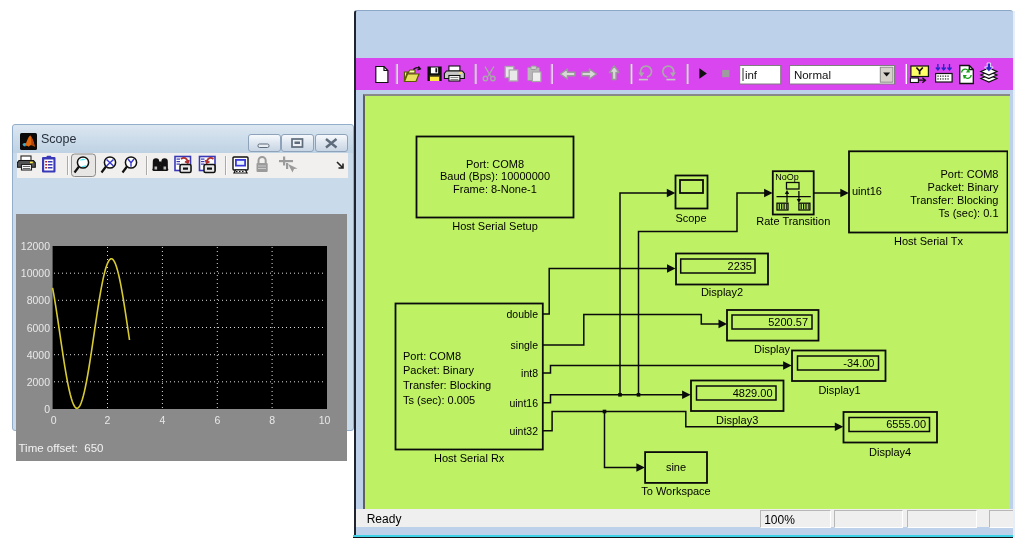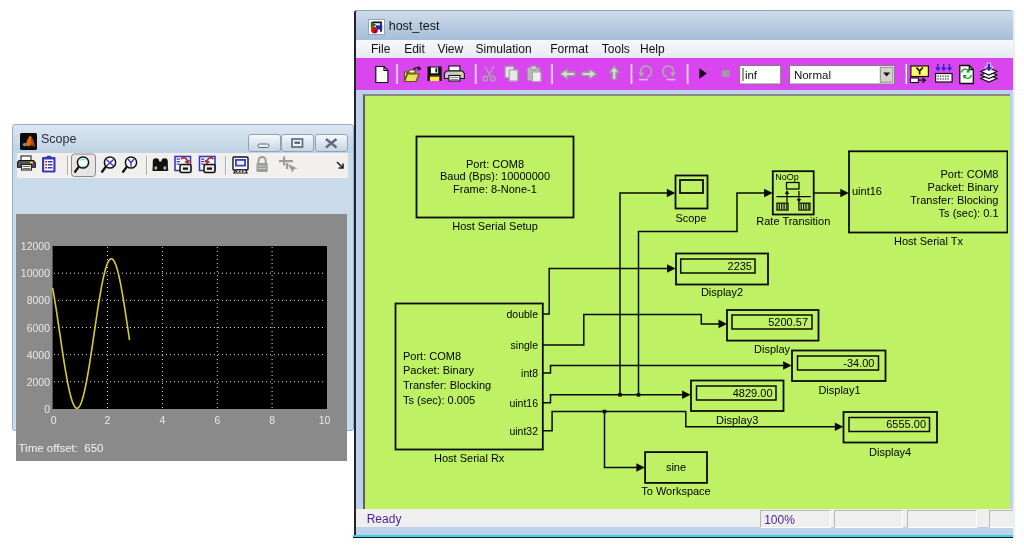--- a/index.html
+++ b/index.html
@@ -15,21 +15,21 @@
 #sim-title .txt{position:absolute;left:33px;top:8px;font-size:12.5px;color:#151515;}
 #sim-menu{position:absolute;left:0;top:29px;width:657.5px;height:18px;
   background:linear-gradient(#f7f8fb,#e6eaf3);}
 #sim-menu span{position:absolute;top:2px;font-size:12px;color:#111;}
 #sim-toolbar{position:absolute;left:0;top:47px;width:657.5px;height:31.8px;
   background:#d946ef;}
 #sim-canvas{position:absolute;left:7.2px;top:83px;width:645px;height:416.5px;
   background:#bef264;border-left:2px solid #606060;border-top:2.6px solid #898989;
   border-bottom:1px solid #9a9a9a;}
 #sim-status{position:absolute;left:0;top:498.2px;width:657.5px;height:18px;
-  background:#efefef;font-size:12px;color:#4c1d95;}
+  background:#efefef;font-size:12px;color:#000000;}
 #sim-status .panel{position:absolute;top:0.5px;height:16.5px;border:1px solid #b7b7b7;
   border-right-color:#fff;border-bottom-color:#fff;background:#efefef;font-size:12px;text-align:right;}
 #sim-bot1{position:absolute;left:-2.6px;top:523.8px;width:661px;height:1.9px;background:#3ed2e6;}
 #sim-bot2{position:absolute;left:-2.6px;top:525.7px;width:661px;height:1.7px;background:#10141c;}
 #sim:after{content:"";position:absolute;right:-2.3px;top:0;width:2.3px;height:100%;background:#e7eef8;}
 
 #scope{position:absolute;left:12px;top:123.5px;width:339.7px;height:305px;
   background:#c9daeb;border:1px solid #93aecb;border-radius:3px;}
 #scope-title{position:absolute;left:0;top:0;width:100%;height:28px;
   background:linear-gradient(#dce7f1,#cbdbe9 55%,#bed2e4);border-radius:3px 3px 0 0;}
@@ -37,40 +37,20 @@
 #scope-toolbar{position:absolute;left:4px;top:28px;width:330.5px;height:25.5px;background:#f1f0ee;}
 #scope-client{position:absolute;left:3px;top:53.5px;width:330.5px;height:246.5px;background:#8a8a8a;margin-top:36px;}
 .ssep{position:absolute;top:3px;height:19px;width:1px;background:#aaa;border-right:1px solid #fbfbfb;}
 .wbtn{position:absolute;top:9px;width:30.5px;height:16.5px;border:1px solid #8ea3ba;border-radius:3px;
   background:linear-gradient(#f7fafc,#dfe7f0 45%,#c8d5e4);}
 </style>
 </head>
 <body>
 
 <div id="sim">
-  <div id="sim-title">
-    <svg class="abs" style="left:12px;top:8px" width="17" height="16" viewBox="0 0 17 16">
-      <rect x="0.5" y="0.5" width="16" height="15" fill="#fff" stroke="#9aa4ae"></rect>
-      <path d="M4.2 3.4 H13 V12.8" stroke="#111" stroke-width="1.7" fill="none"></path>
-      <path d="M2.8 2.6 L8.6 5.9 L2.8 9.2 Z" fill="#0e7a12"></path>
-      <rect x="8" y="6.3" width="6.3" height="4.3" fill="#2323cc"></rect>
-      <circle cx="6.3" cy="11.1" r="3.3" fill="#dd1111"></circle>
-      <path d="M6.3 11.1 l3.3 0 a3.3 3.3 0 0 1 -3.3 3.3 Z" fill="#8b0000"></path>
-    </svg>
-    <div class="txt">host_test</div>
-  </div>
-  <div id="sim-menu">
-    <span style="left:15.3px">File</span>
-    <span style="left:48.5px">Edit</span>
-    <span style="left:81.7px">View</span>
-    <span style="left:119.9px">Simulation</span>
-    <span style="left:194.6px">Format</span>
-    <span style="left:246.1px">Tools</span>
-    <span style="left:284.3px">Help</span>
-  </div>
   <div id="sim-toolbar">
     <svg width="657.5" height="29" viewBox="1.1 0 657.5 29" font-family="Liberation Sans, sans-serif">
 
       <path d="M20.9 8.5 h8.2 l3.9 4 v12 h-12.1 Z" fill="#fff" stroke="#111" stroke-width="1.2"></path>
       <path d="M29.1 8.5 v4 h3.9" fill="none" stroke="#111" stroke-width="1.2"></path>
 
       <path d="M49.6 23.5 v-9.5 h4 l1.5 -2 h5 v3 h-8 Z" fill="#ffffb0" stroke="#5a5a00" stroke-width="1.2"></path>
       <path d="M49.6 23.5 l3 -7.5 h11.5 l-3 7.5 Z" fill="#e8e060" stroke="#5a5a00" stroke-width="1.2"></path>
       <path d="M58.5 11.5 c2.5 -2.5 5 -2 6.5 -0.5 m-1.5 -2.5 l2 2.5 l-3 1" fill="none" stroke="#111" stroke-width="1.3"></path>
 

